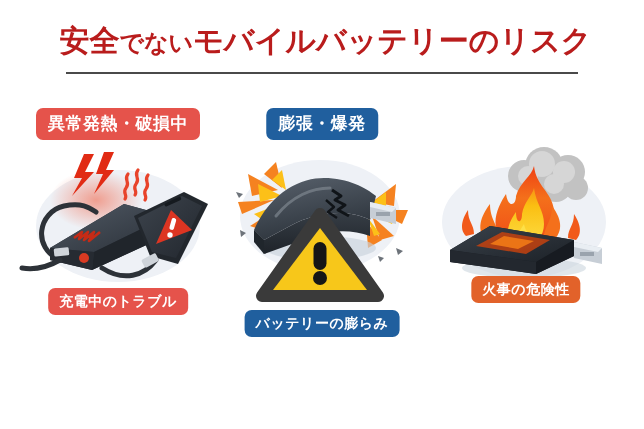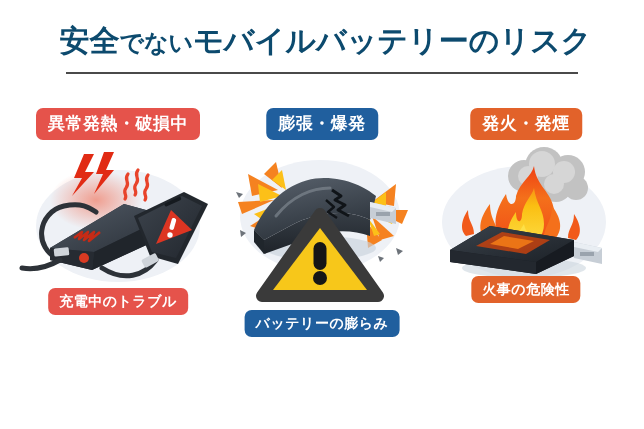--- a/index.html
+++ b/index.html
@@ -26,21 +26,21 @@
     position: absolute;
     left: 0;
     top: 26px;
     width: 644px;
     text-align: center;
   }
   .title {
     display: inline-block;
     font-size: 30px;
     font-weight: 700;
-    color: #0c4a6e;
+    color: #b91c1c;
     letter-spacing: 0px;
     line-height: 1.0;
     white-space: nowrap;
     margin-left: 7px;
   }
   .title .small {
     font-size: 24px;
   }
   .title-rule {
     position: absolute;
@@ -256,21 +256,20 @@
           <path d="M100 84 L147 146 L53 146 Z" fill="#f7c71a"></path>
           <rect x="93.5" y="98" width="13" height="28" rx="6.5" fill="#161616"></rect>
           <circle cx="100" cy="134" r="7" fill="#161616"></circle>
         </svg>
       </div>
 
       <div class="badge badge-bottom bg-blue">バッテリーの膨らみ</div>
     </div>
 
     <div class="panel panel-3">
-      <div class="badge badge-top bg-orange">発火・発煙</div>
 
       <div class="art">
         <svg width="204" height="150" viewBox="0 0 204 150" xmlns="http://www.w3.org/2000/svg">
           <defs>
             <linearGradient id="flameOuter" x1="0" y1="1" x2="0" y2="0">
               <stop offset="0%" stop-color="#f04a16"></stop>
               <stop offset="60%" stop-color="#f4701b"></stop>
               <stop offset="100%" stop-color="#ef3f12"></stop>
             </linearGradient>
             <linearGradient id="flameInner" x1="0" y1="1" x2="0" y2="0">

